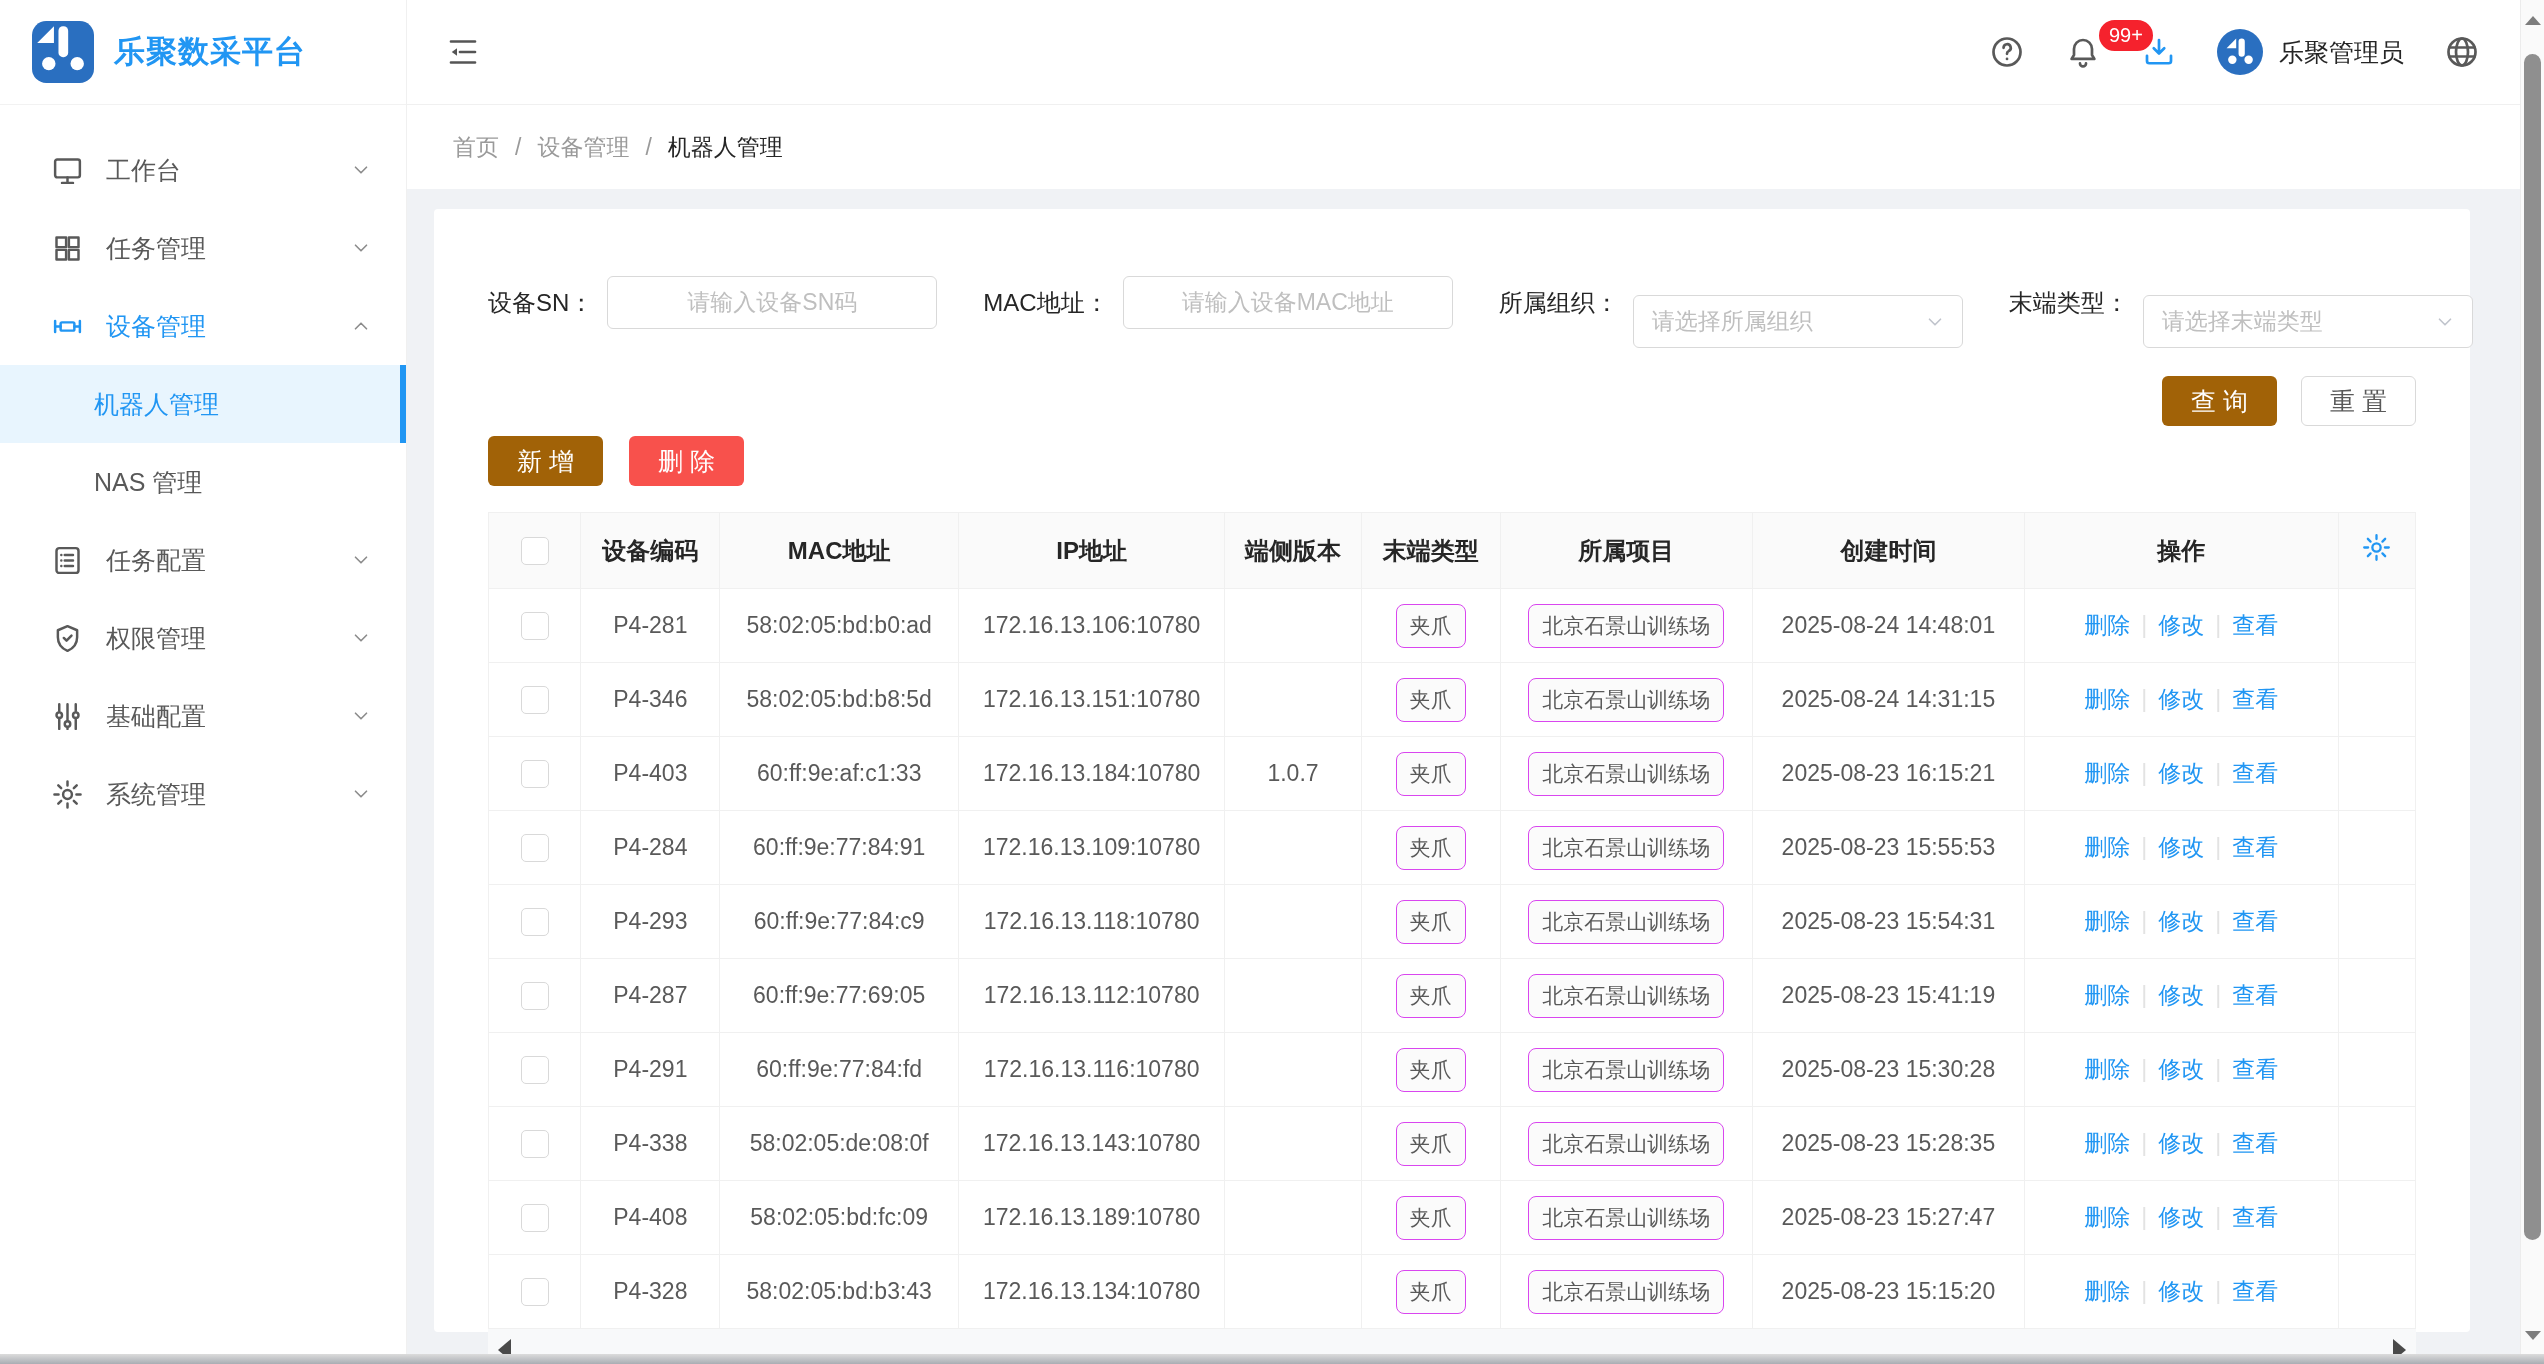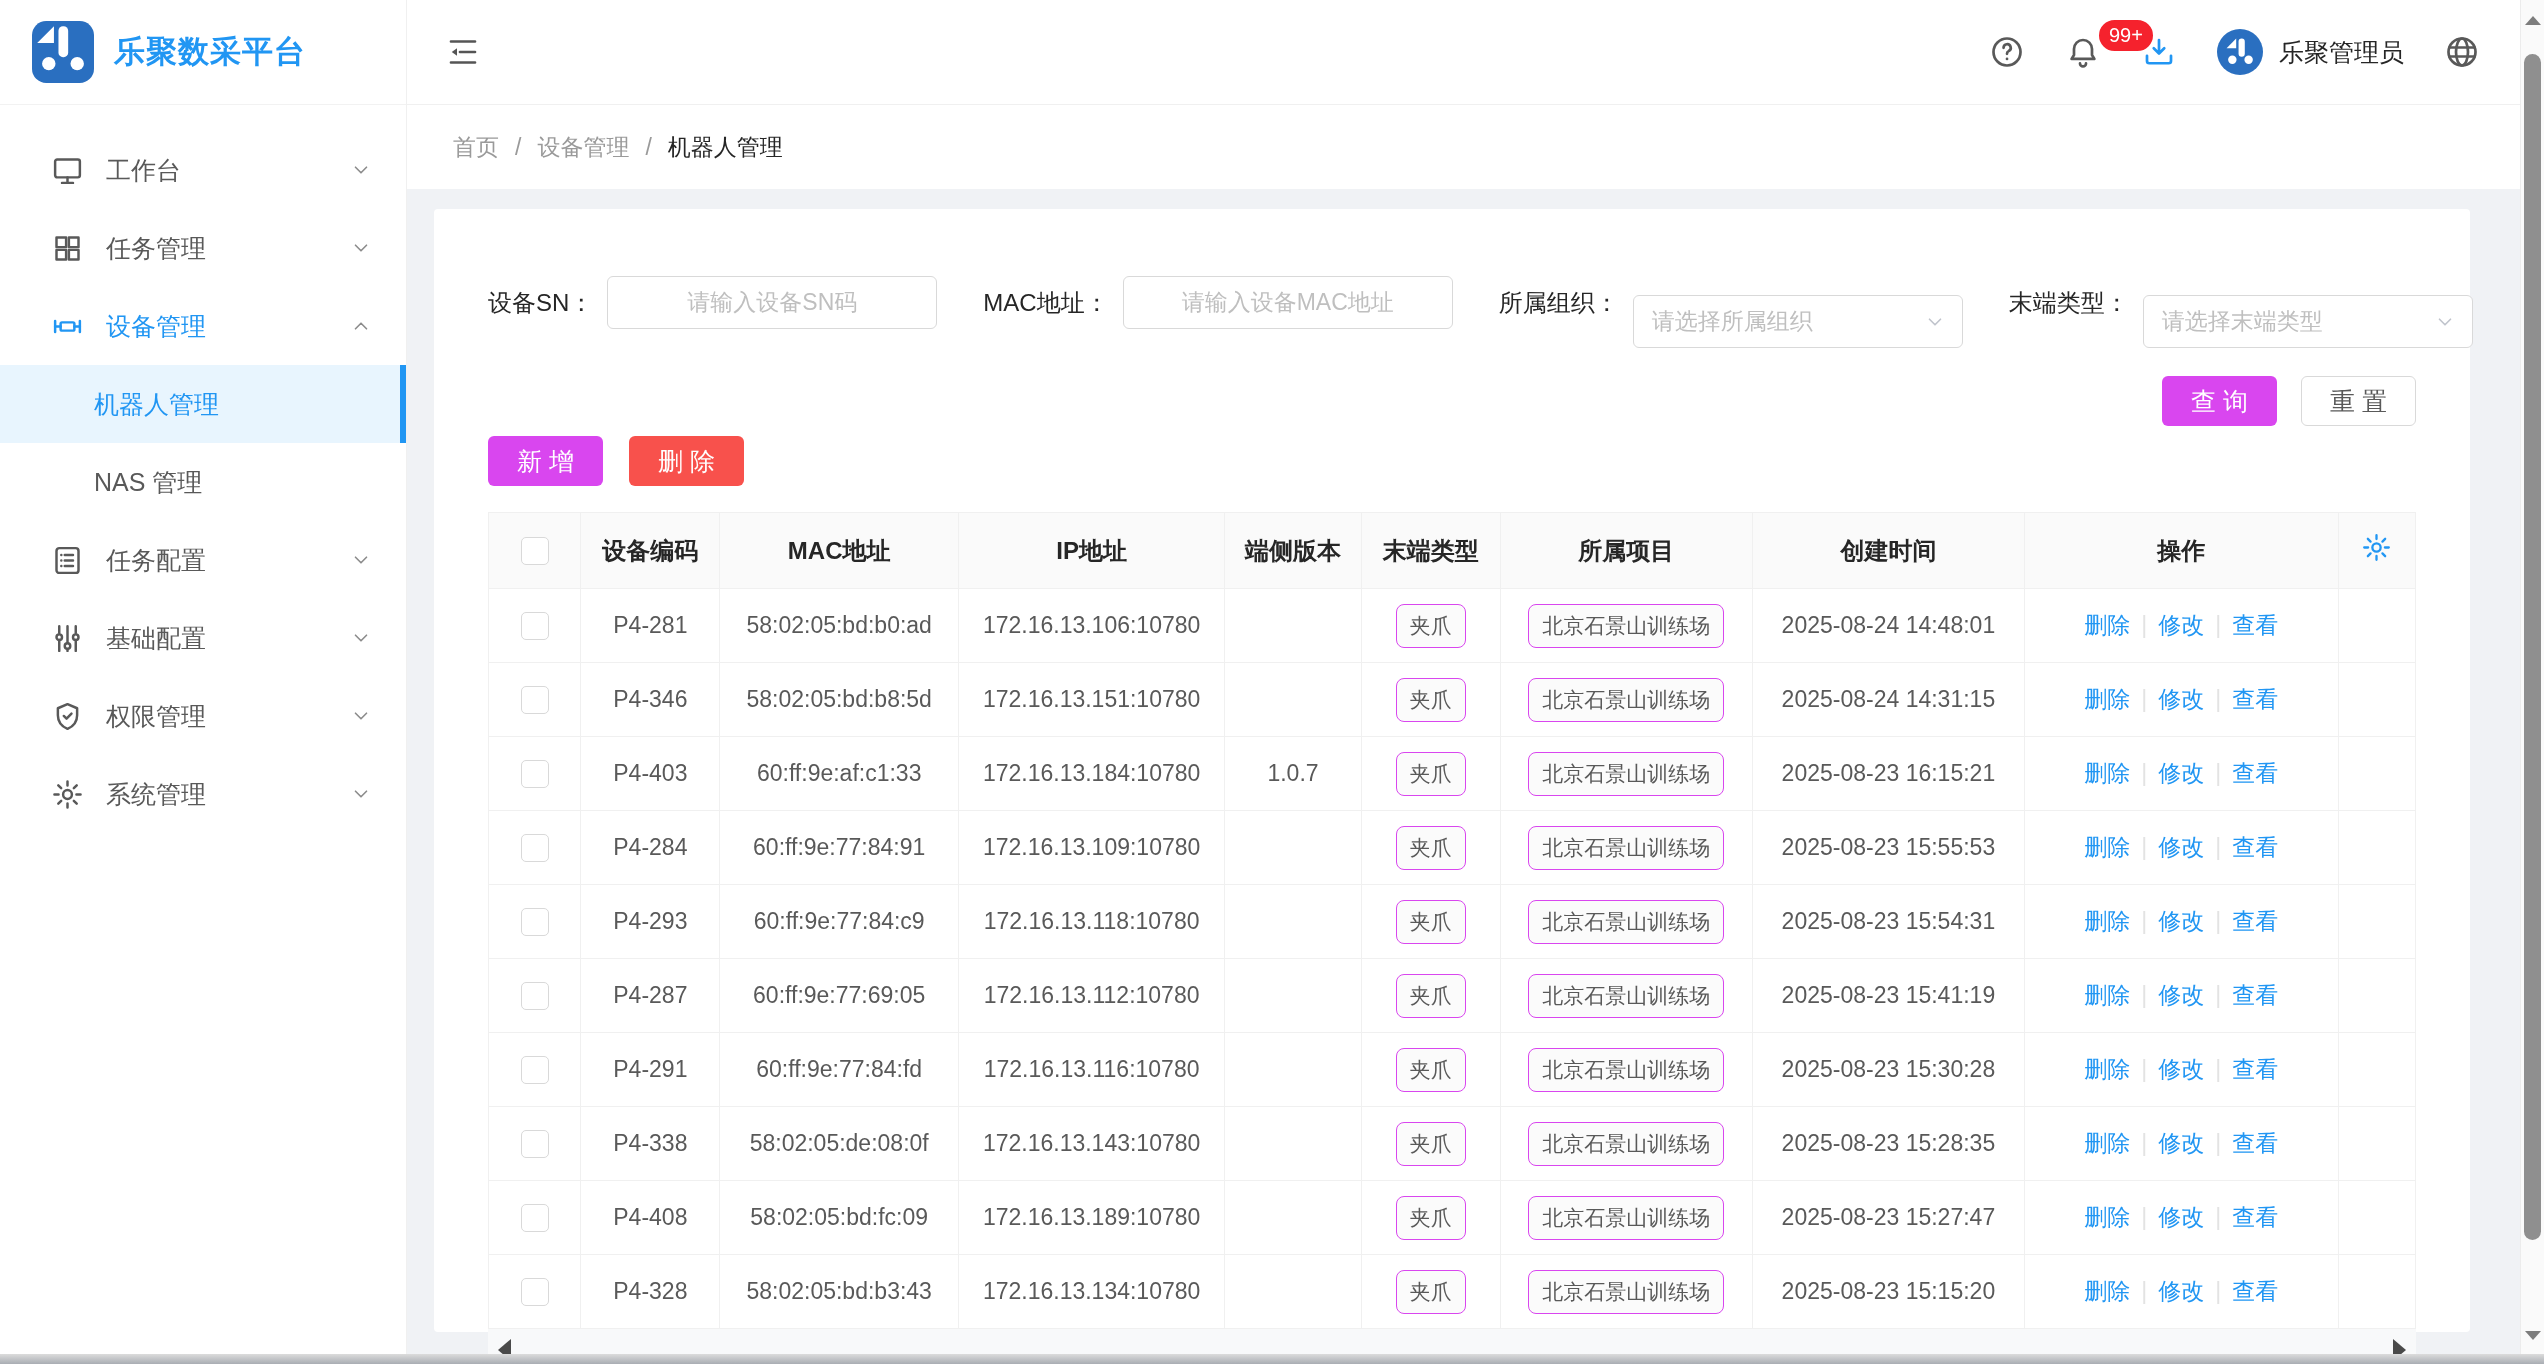--- a/index.html
+++ b/index.html
@@ -56,21 +56,21 @@
   .flabel { font-size:24px; color:#262626; margin-right:14px; white-space:nowrap; }
   .finput { width:330px; height:53px; border:1px solid #d9d9d9; border-radius:6px; padding:0 18px; font-size:23px; color:#333; outline:none;text-align:center; }
   .finput::placeholder { color:#bfbfbf; }
   .fselect { width:330px; height:53px; border:1px solid #d9d9d9; border-radius:6px; display:flex; align-items:center;
     justify-content:space-between; padding:0 16px 0 18px; font-size:23px; color:#bfbfbf; cursor:pointer; background:#fff;margin-top:38px; }
   .fselect .chev { width:22px; height:22px; color:#c0c4cc; flex-shrink:0; }
 
   .search-row { display:flex; justify-content:flex-end; gap:24px; margin-top:28px; }
   .btn { height:50px; padding:0 28px; border-radius:6px; font-size:25px; display:inline-flex; align-items:center; justify-content:center;
     cursor:pointer; border:1px solid transparent; white-space:nowrap; }
-  .btn-primary { background:#d946ef; color:#fff; }
+  .btn-primary { background:#a16207; color:#fff; }
   .btn-default { background:#fff; color:#595959; border-color:#d9d9d9; }
   .btn-danger  { background:#f8514c; color:#fff; }
   .toolbar-row { display:flex; gap:26px; margin-top:10px; }
 
   
   table.data-table { width:100%; border-collapse:collapse; table-layout:fixed; margin-top:26px; }
   .data-table th, .data-table td { border:1px solid #f0f0f0; text-align:center; overflow:hidden; }
   .data-table th { background:#fafafa; height:76px; font-size:24px; font-weight:600; color:#262626; }
   .data-table td { height:74px; font-size:23px; color:#595959; background:#fff; }
   .checkbox { width:28px; height:28px; border:1px solid #d9d9d9; border-radius:5px; margin:0 auto; background:#fff; cursor:pointer; }
@@ -148,36 +148,36 @@
             <rect x="4" y="3" width="16" height="18" rx="2"></rect>
             <path d="M10 8h6M10 12h6M10 16h6M7.5 8h.02M7.5 12h.02M7.5 16h.02"></path>
           </svg>
         <span>任务配置</span>
         <svg class="chev stroke" viewBox="0 0 24 24">
             <path d="M6 9l6 6 6-6"></path>
           </svg>
       </div>
       <div class="menu-item">
         <svg class="mi stroke" viewBox="0 0 24 24">
+            <path d="M12 3l7 3v5c0 4.6-3 8.2-7 10-4-1.8-7-5.4-7-10V6z"></path>
+            <path d="M9.3 11.6l2 2 3.6-3.7"></path>
+          </svg>
+        <span>权限管理</span>
+        <svg class="chev stroke" viewBox="0 0 24 24">
+            <path d="M6 9l6 6 6-6"></path>
+          </svg>
+      </div>
+      <div class="menu-item">
+        <svg class="mi stroke" viewBox="0 0 24 24">
             <path d="M6 3v5M6 13v8M12 3v12M12 20v1M18 3v5M18 13v8"></path>
             <circle cx="6" cy="11" r="2"></circle>
             <circle cx="12" cy="17.5" r="2"></circle>
             <circle cx="18" cy="11" r="2"></circle>
           </svg>
         <span>基础配置</span>
-        <svg class="chev stroke" viewBox="0 0 24 24">
-            <path d="M6 9l6 6 6-6"></path>
-          </svg>
-      </div>
-      <div class="menu-item">
-        <svg class="mi stroke" viewBox="0 0 24 24">
-            <path d="M12 3l7 3v5c0 4.6-3 8.2-7 10-4-1.8-7-5.4-7-10V6z"></path>
-            <path d="M9.3 11.6l2 2 3.6-3.7"></path>
-          </svg>
-        <span>权限管理</span>
         <svg class="chev stroke" viewBox="0 0 24 24">
             <path d="M6 9l6 6 6-6"></path>
           </svg>
       </div>
       <div class="menu-item">
         <svg class="mi stroke" viewBox="0 0 24 24">
             <circle cx="12" cy="12" r="3.2"></circle>
             <path d="M12 2.5v3M12 18.5v3M2.5 12h3M18.5 12h3M5.3 5.3l2.1 2.1M16.6 16.6l2.1 2.1M18.7 5.3l-2.1 2.1M7.4 16.6l-2.1 2.1"></path>
           </svg>
         <span>系统管理</span>

